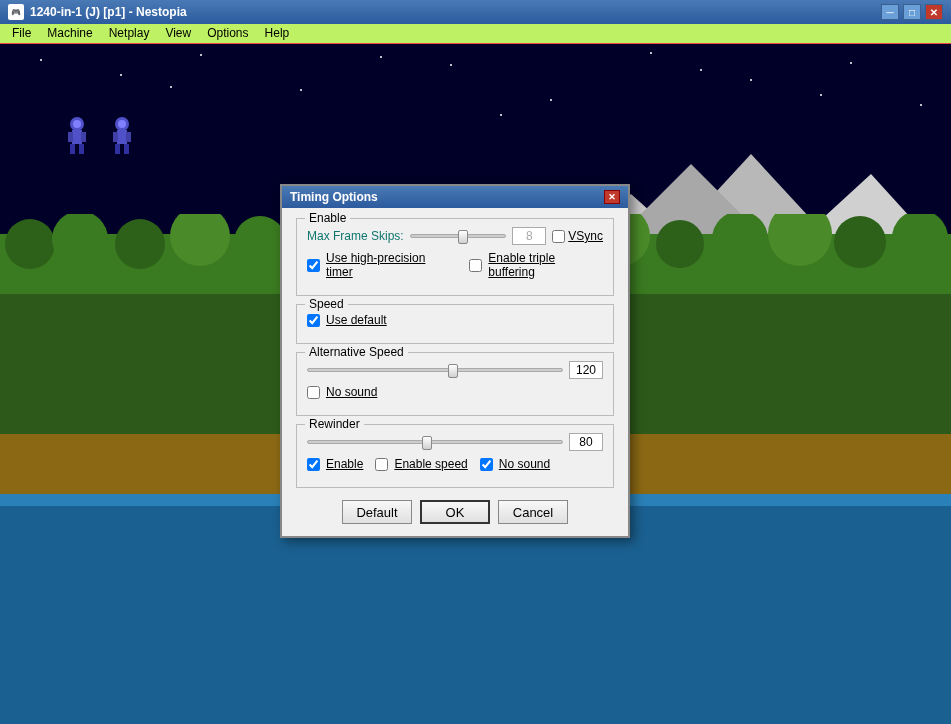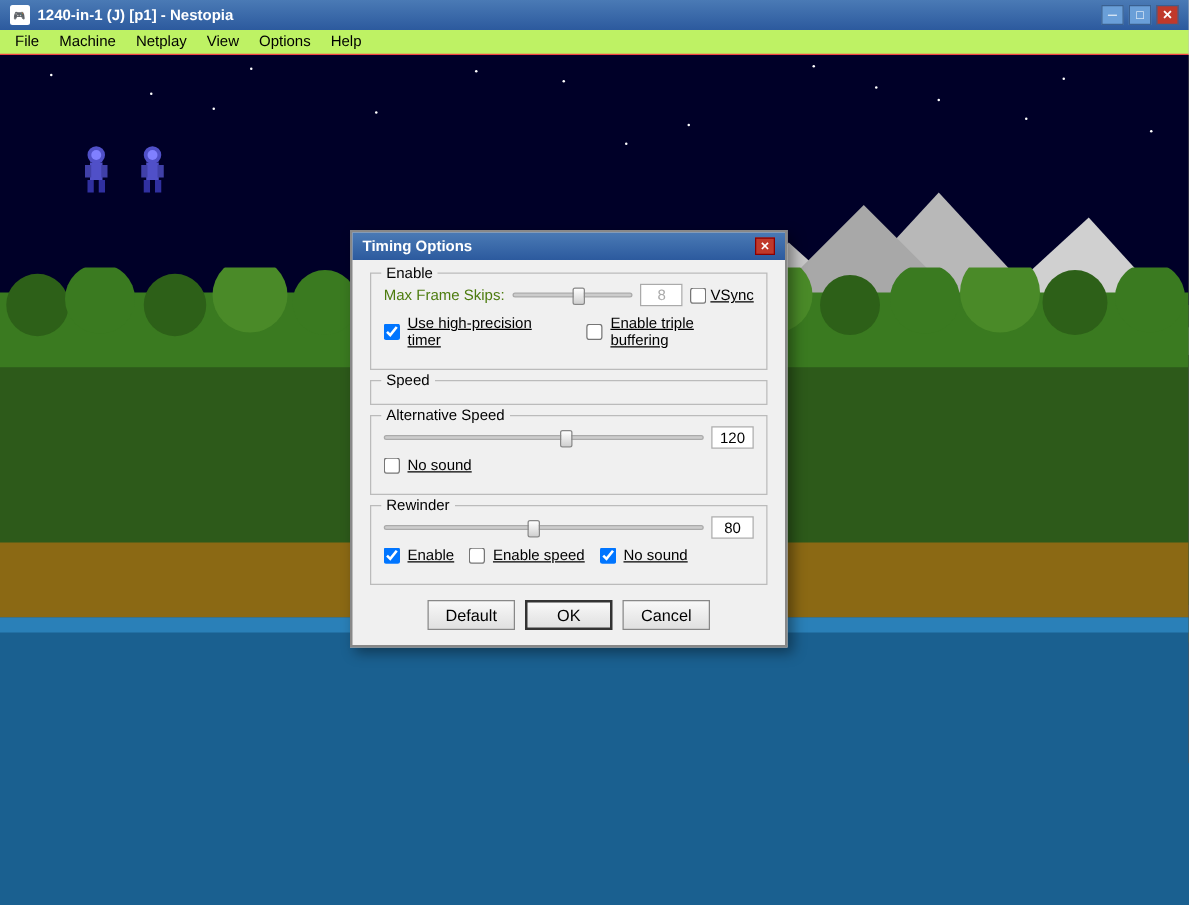--- a/index.html
+++ b/index.html
@@ -370,21 +370,21 @@
       <div id="dialog-close-btn">✕</div>
     </div>
 
     <div id="dialog-content">
 
       <div class="group-box">
         <span class="group-box-label">Enable</span>
 
 
         <div class="slider-row">
-          <span class="slider-label" style="color:#4d7c0f;">Max Frame Skips:</span>
+          <span class="slider-label" style="color:#0f766e;">Max Frame Skips:</span>
           <div class="slider-track">
             <div class="slider-thumb" style="left:50%;"></div>
           </div>
           <input class="value-box" type="text" value="8" style="color: rgb(170, 170, 170);">
           <label class="checkbox-row" style="margin:0;gap:3px;">
             <input type="checkbox" style="">
             <span>VSync</span>
           </label>
         </div>
 
@@ -395,20 +395,24 @@
           </label>
           <label class="checkbox-row">
             <input type="checkbox" style="">
             <span>Enable triple buffering</span>
           </label>
         </div>
       </div>
 
       <div class="group-box">
         <span class="group-box-label">Speed</span>
+        <label class="checkbox-row">
+          <input type="checkbox" checked="" style="">
+          <span>Use default</span>
+        </label>
       </div>
 
       <div class="group-box">
         <span class="group-box-label">Alternative Speed</span>
         <div class="slider-row">
           <div class="slider-track">
             <div class="slider-thumb" style="left:55%;"></div>
           </div>
           <input class="value-box" type="text" value="120" style="">
         </div>

